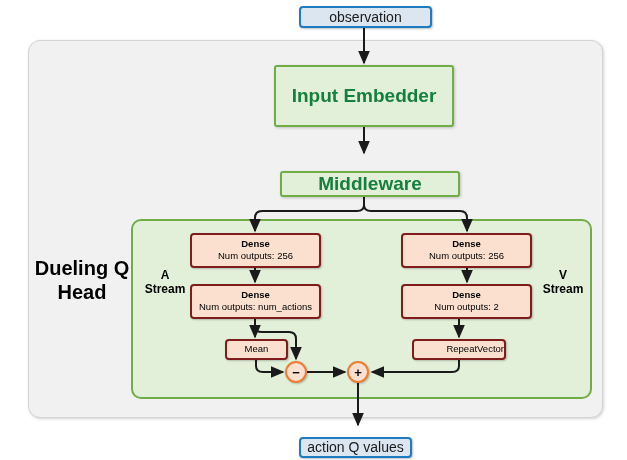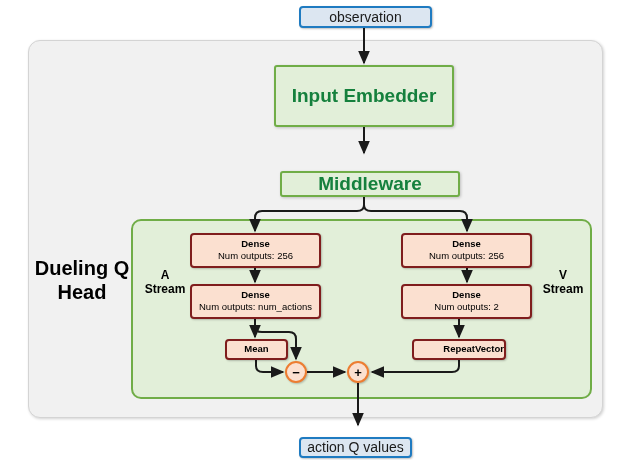--- a/index.html
+++ b/index.html
@@ -102,21 +102,21 @@
     font-size: 9.5px;
     font-weight: normal;
     margin-top: 1px;
   }
   #a-dense-1 { left: 190px; top: 233px; width: 131px; height: 35px; }
   #a-dense-2 { left: 190px; top: 284px; width: 131px; height: 35px; }
   #v-dense-1 { left: 401px; top: 233px; width: 131px; height: 35px; }
   #v-dense-2 { left: 401px; top: 284px; width: 131px; height: 35px; }
   #mean-box        { left: 225px; top: 339px; width: 63px;  height: 21px; }
   #repeatvector-box{ left: 412px; top: 339px; width: 94px;  height: 21px; align-items: flex-end; }
-  .single-line { font-size: 9.5px; font-weight: bold; }
+  .single-line { font-size: 9.5px; font-weight: normal; }
 
   
   .op-circle {
     position: absolute;
     width: 22px;
     height: 22px;
     border-radius: 50%;
     background: #fbe0d0;
     border: 2px solid #ed7d31;
     box-sizing: border-box;

